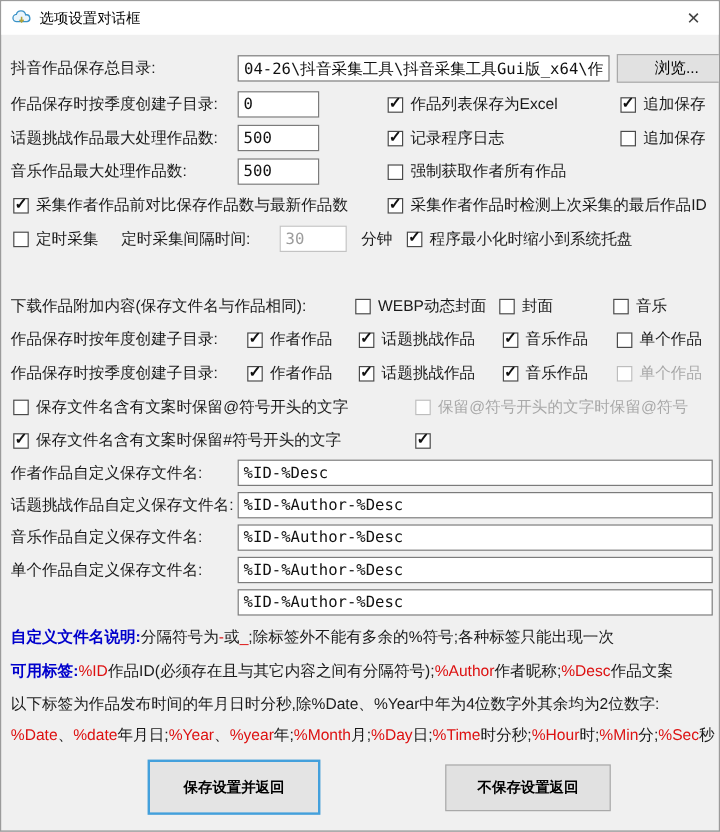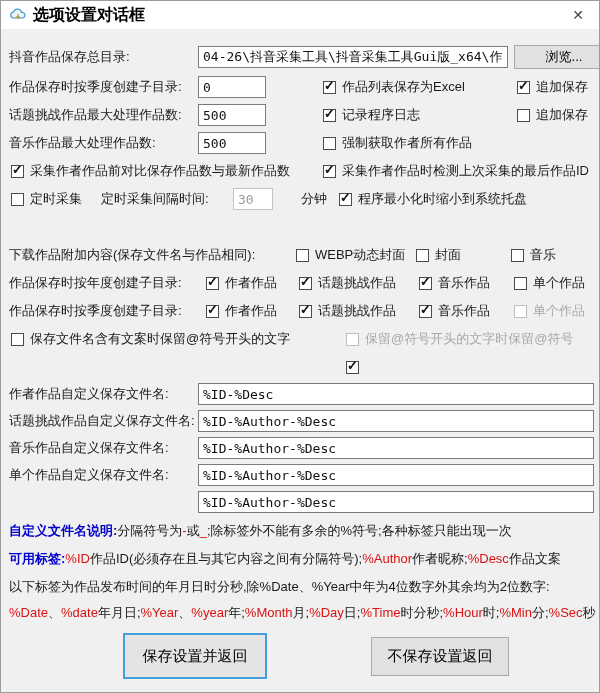--- a/index.html
+++ b/index.html
@@ -3,21 +3,21 @@
 <meta charset="utf-8">
 <style>
   html,body{margin:0;padding:0;background:#888;}
   .window{
     position:relative;width:600px;height:693px;background:#f0f0f0;
     font-family:"Liberation Sans",sans-serif;font-size:13px;color:#1a1a1a;
     box-sizing:border-box;border:1px solid #9b9b9b;overflow:hidden;
   }
   .titlebar{position:absolute;left:0;top:0;width:100%;height:28px;background:#ffffff;}
   .title-icon{position:absolute;left:9px;top:6px;width:16px;height:16px;}
-  .title-text{position:absolute;left:32px;top:0;height:41px;line-height:28px;font-size:16px;color:#000;font-weight:bold;}
+  .title-text{position:absolute;left:32px;top:0;height:41px;line-height:28px;font-size:12px;color:#000;}
   .close-btn{position:absolute;right:0;top:0;width:42px;height:28px;display:flex;align-items:center;justify-content:center;font-size:14px;color:#444;cursor:default;}
   .row{position:absolute;left:0;width:600px;height:22px;}
   .lab{position:absolute;top:0;height:22px;line-height:22px;white-space:nowrap;}
   .txt{
     position:absolute;top:0;height:22px;box-sizing:border-box;border:1px solid #7b7b7b;
     background:#fff;font-family:"DejaVu Sans Mono",monospace;font-size:13px;padding:0 4px;color:#111;
   }
   .txt.dis{color:#9c9c9c;border-color:#c3c3c3;}
   .btn{
     position:absolute;box-sizing:border-box;border:1px solid #a9a9a9;background:#e1e1e1;
@@ -25,21 +25,21 @@
   }
   .cb{position:absolute;top:0;height:22px;display:flex;align-items:center;white-space:nowrap;cursor:default;}
   .cb .box{width:13px;height:13px;box-sizing:border-box;border:1px solid #4a4a4a;background:#fff;position:relative;flex:none;margin-right:6px;}
   .cb.checked .box::after{content:"✓";position:absolute;left:0px;top:-4px;font-size:13px;font-weight:bold;color:#111;}
   .cb.disabled .box{border-color:#bdbdbd;}
   .cb.disabled .lbl{color:#a8a8a8;}
   .helpline{position:absolute;left:8px;height:18px;line-height:18px;white-space:nowrap;}
   .seg-blue{color:#0000cc;font-weight:bold;}
   .seg-red{color:#dd1111;}
   .seg-black{color:#1a1a1a;}
-  .bigbtn{font-size:15px;font-weight:normal;display:flex;align-items:center;justify-content:center;}
+  .bigbtn{font-size:12px;font-weight:bold;display:flex;align-items:center;justify-content:center;}
   .bigbtn.primary{border:2px solid #43a0dc;background:#e4e4e4;}
 </style>
 </head>
 <body>
 
 <div class="window">
 
   <div class="titlebar">
     <span class="title-icon">
       <svg width="16" height="16" viewBox="0 0 16 16">
@@ -102,21 +102,21 @@
         <span class="lbl">采集作者作品前对比保存作品数与最新作品数</span>
     </span>
   </div>
 
   <div class="row" style="top:187px">
     <span class="cb" style="left:10px">
       <span class="box"></span>
         <span class="lbl">定时采集</span>
     </span>
     <span class="lab" style="left:100px">定时采集间隔时间:</span>
-    <input class="txt dis" style="left: 232px; width: 40px;" disabled="" value="30">
+    <input class="txt dis" style="left: 232px; width: 56px;" disabled="" value="30">
     <span class="lab" style="left:300px">分钟</span>
     <span class="cb checked" style="left:338px">
       <span class="box"></span>
         <span class="lbl">程序最小化时缩小到系统托盘</span>
     </span>
   </div>
 
 
   <div class="row" style="top:243px">
     <span class="lab" style="left:8px">下载作品附加内容(保存文件名与作品相同):</span>
@@ -179,20 +179,24 @@
       <span class="box"></span>
         <span class="lbl">保存文件名含有文案时保留@符号开头的文字</span>
     </span>
     <span class="cb disabled" style="left:345px">
       <span class="box"></span>
         <span class="lbl">保留@符号开头的文字时保留@符号</span>
     </span>
   </div>
 
   <div class="row" style="top:355px">
+    <span class="cb checked" style="left:10px">
+      <span class="box"></span>
+        <span class="lbl">保存文件名含有文案时保留#符号开头的文字</span>
+    </span>
     <span class="cb checked" style="left:345px">
       <span class="box"></span>
     </span>
   </div>
 
   <div class="row" style="top:382px">
     <span class="lab" style="left:8px">作者作品自定义保存文件名:</span>
     <input class="txt" style="left: 197px; width: 396px;" value="%ID-%Desc">
   </div>
   <div class="row" style="top:409px">

